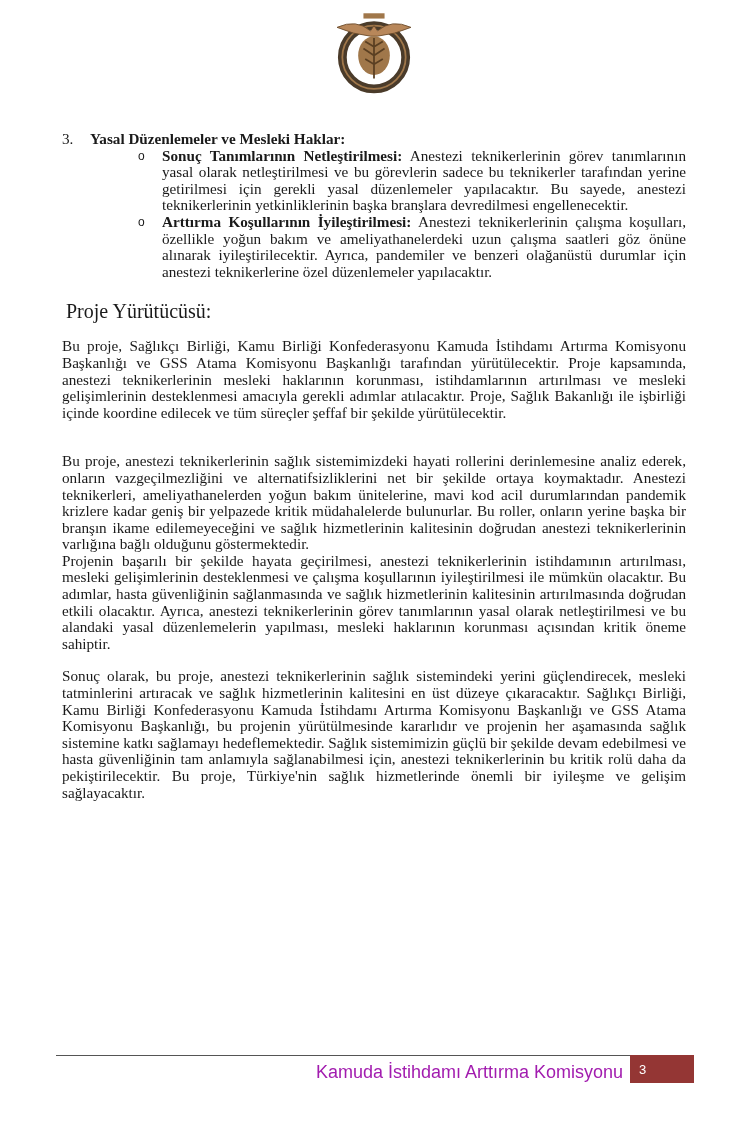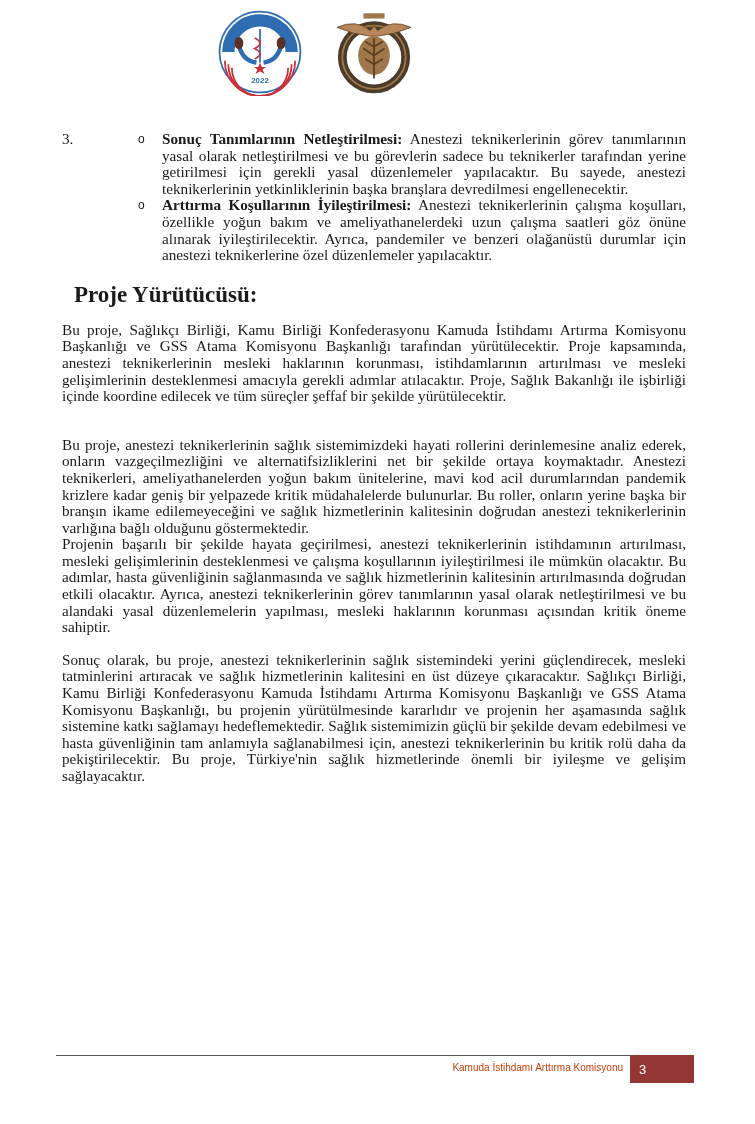--- a/index.html
+++ b/index.html
@@ -16,72 +16,56 @@
   .just { text-align: justify; text-align-last: left; }
 
   .num-item { position: relative; padding-left: 0; }
   .num-head { position: relative; margin-left: 28px; font-weight: bold; }
   .num-head .num { position: absolute; left: -28px; font-weight: normal; width: 24px; }
   .sub-list { margin: 0; padding: 0; list-style: none; }
   .sub-item { position: relative; margin-left: 100px; }
   .sub-item .bullet { position: absolute; left: -24px; top: 0; font-size: 12px; font-family: "Liberation Sans", sans-serif; }
   .sub-item b { font-weight: bold; }
 
-  h2 { font-size: 23px; font-weight: bold; margin: 12px; line-height: 20px; }
+  h2 { font-size: 20px; font-weight: normal; margin: 4px; line-height: 20px; }
   .h-proje { margin-top: 21px; }
   .p1 { margin-top: 17px; }
   .h-sonuc { margin-top: 20px; }
   .p2 { margin-top: 32px; }
   .p3 { margin-top: 0; }
   .p4 { margin-top: 16px; }
   p { margin: 0; }
 
   .footer-line { position: absolute; left: 56px; top: 1055px; width: 638px; height: 1px; background: #555555; }
-  .footer-text { position: absolute; right: 132px; top: 1062px; font-family: "Liberation Sans", "DejaVu Sans", sans-serif; font-size: 10px; color: #c2410c; }
+  .footer-text { position: absolute; right: 132px; top: 1062px; font-family: "Liberation Sans", "DejaVu Sans", sans-serif; font-size: 18px; color: #a21caf; }
   .page-box { position: absolute; left: 630px; top: 1055px; width: 64px; height: 28px; background: #943634; color: #ffffff; font-family: "Liberation Sans", "DejaVu Sans", sans-serif; font-size: 13px; }
   .page-box span { position: absolute; left: 9px; top: 7px; }
 </style>
 </head>
 <body>
 
 <div class="logos">
-  <div class="logo" style="left:216px;">
-    <svg viewBox="0 0 100 100">
-      <circle cx="50" cy="50" r="46" fill="#ffffff" stroke="#2f6db3" stroke-width="2"></circle>
-      <path d="M14 50 A36 36 0 0 1 86 50" fill="none" stroke="#2f6db3" stroke-width="14"></path>
-      <path d="M10 60 A40 40 0 0 0 90 60" fill="none" stroke="#c8313b" stroke-width="2"></path>
-      <path d="M14 64 A36 36 0 0 0 86 64" fill="none" stroke="#c8313b" stroke-width="2"></path>
-      <path d="M18 68 A32 32 0 0 0 82 68" fill="none" stroke="#c8313b" stroke-width="2"></path>
-      <line x1="50" y1="24" x2="50" y2="62" stroke="#2f6db3" stroke-width="2"></line>
-      <path d="M44 34 Q56 40 44 46 Q56 52 44 58" fill="none" stroke="#c8313b" stroke-width="2"></path>
-      <path d="M26 42 Q30 60 46 62" fill="none" stroke="#2f6db3" stroke-width="5"></path>
-      <path d="M74 42 Q70 60 54 62" fill="none" stroke="#2f6db3" stroke-width="5"></path>
-      <ellipse cx="26" cy="40" rx="5" ry="7" fill="#5a3326"></ellipse>
-      <ellipse cx="74" cy="40" rx="5" ry="7" fill="#5a3326"></ellipse>
-      <polygon points="50,62 52,67 57,67 53,70 55,75 50,72 45,75 47,70 43,67 48,67" fill="#c8313b"></polygon>
-      <text x="50" y="85" font-size="9" text-anchor="middle" fill="#2f6db3" font-family="Liberation Sans, sans-serif" font-weight="bold">2022</text>
-    </svg>
-  </div>
   <div class="logo" style="left:330px;">
     <svg viewBox="0 0 100 100">
       <circle cx="50" cy="56" r="36" fill="none" stroke="#4a3b2a" stroke-width="10"></circle>
       <circle cx="50" cy="56" r="36" fill="none" stroke="#a0774a" stroke-width="2"></circle>
       <path d="M8 22 Q30 12 46 26 L50 20 L54 26 Q70 12 92 22 Q74 30 54 32 L46 32 Q26 30 8 22Z" fill="#b8875a" stroke="#6a4a2a" stroke-width="1"></path>
       <rect x="38" y="6" width="24" height="6" fill="#a0774a"></rect>
       <ellipse cx="50" cy="54" rx="18" ry="22" fill="#a0774a"></ellipse>
       <path d="M50 34 L50 80 M50 44 L40 38 M50 44 L60 38 M50 54 L38 46 M50 54 L62 46 M50 64 L40 58 M50 64 L60 58" stroke="#5a3f22" stroke-width="2" fill="none"></path>
     </svg>
   </div>
 </div>
 
 <div class="content">
 
   <div class="num-item">
     <div class="num-head">
       <span class="num">3.</span>
+      <span>Yasal Düzenlemeler ve Mesleki Haklar:</span>
     </div>
     <ul class="sub-list">
       <li class="sub-item just">
         <span class="bullet">o</span>
         <b>Sonuç Tanımlarının Netleştirilmesi:</b><span> Anestezi teknikerlerinin görev tanımlarının yasal olarak netleştirilmesi ve bu görevlerin sadece bu teknikerler tarafından yerine getirilmesi için gerekli yasal düzenlemeler yapılacaktır. Bu sayede, anestezi teknikerlerinin yetkinliklerinin başka branşlara devredilmesi engellenecektir.</span>
       </li>
       <li class="sub-item just">
         <span class="bullet">o</span>
         <b>Arttırma Koşullarının İyileştirilmesi:</b><span> Anestezi teknikerlerinin çalışma koşulları, özellikle yoğun bakım ve ameliyathanelerdeki uzun çalışma saatleri göz önüne alınarak iyileştirilecektir. Ayrıca, pandemiler ve benzeri olağanüstü durumlar için anestezi teknikerlerine özel düzenlemeler yapılacaktır.</span>
       </li>

